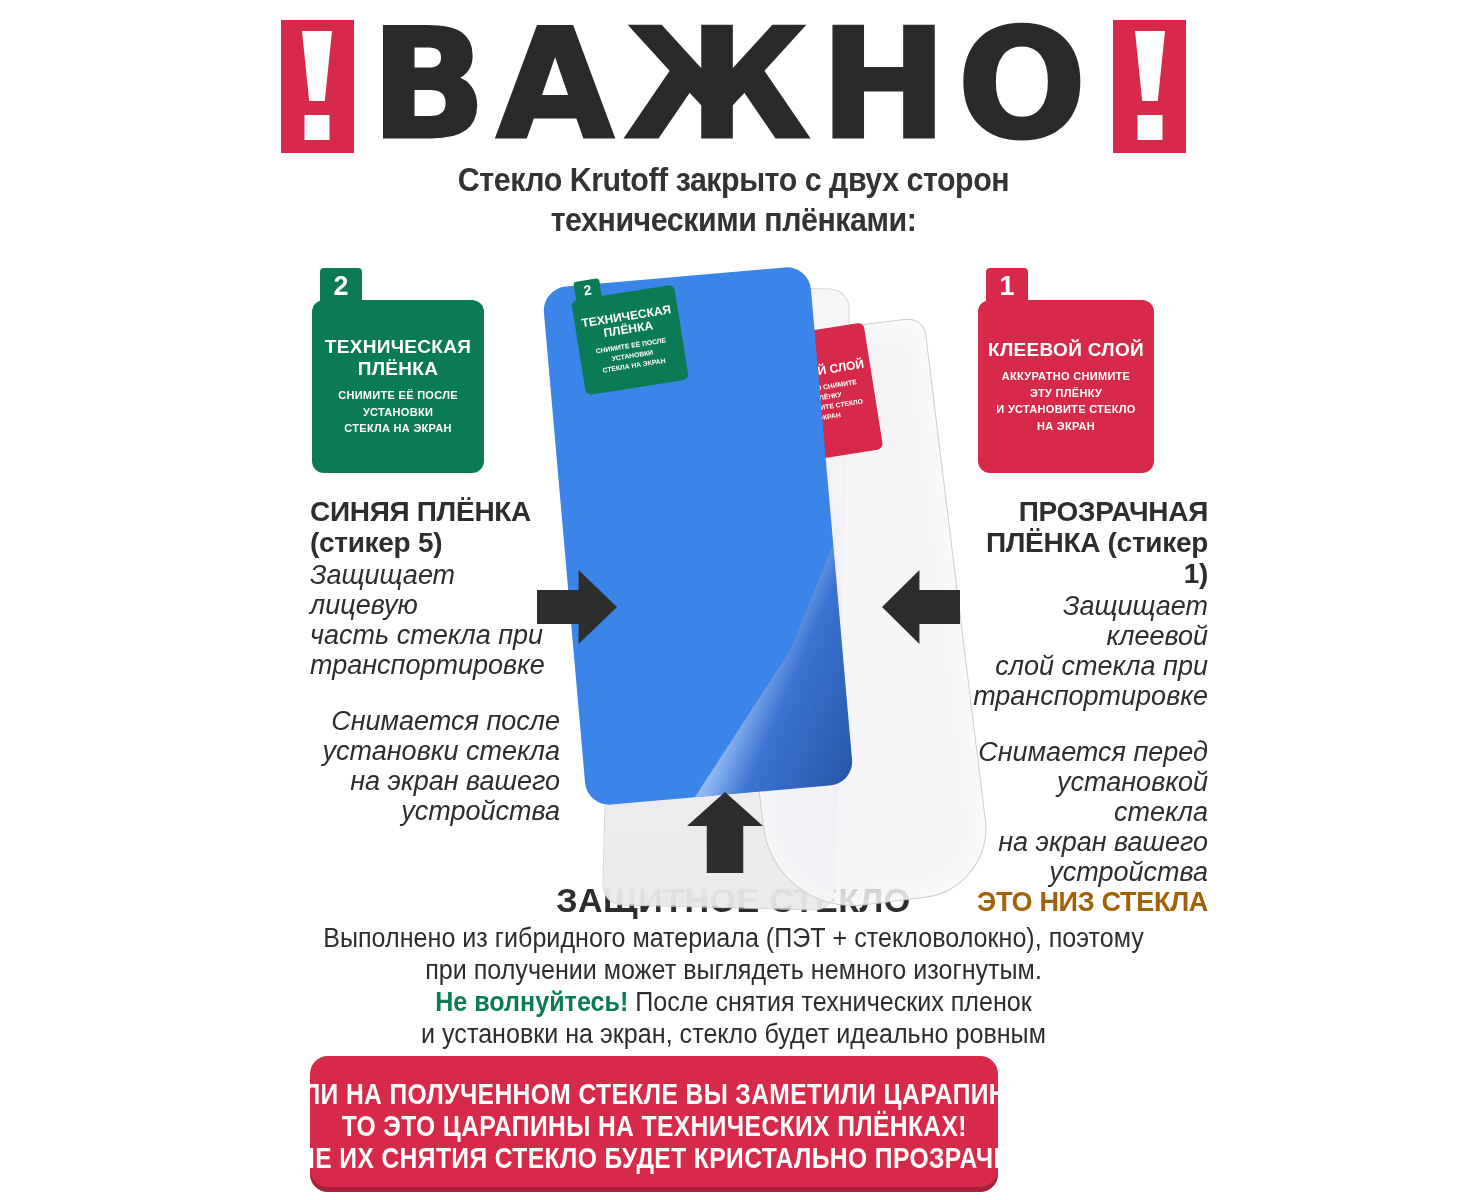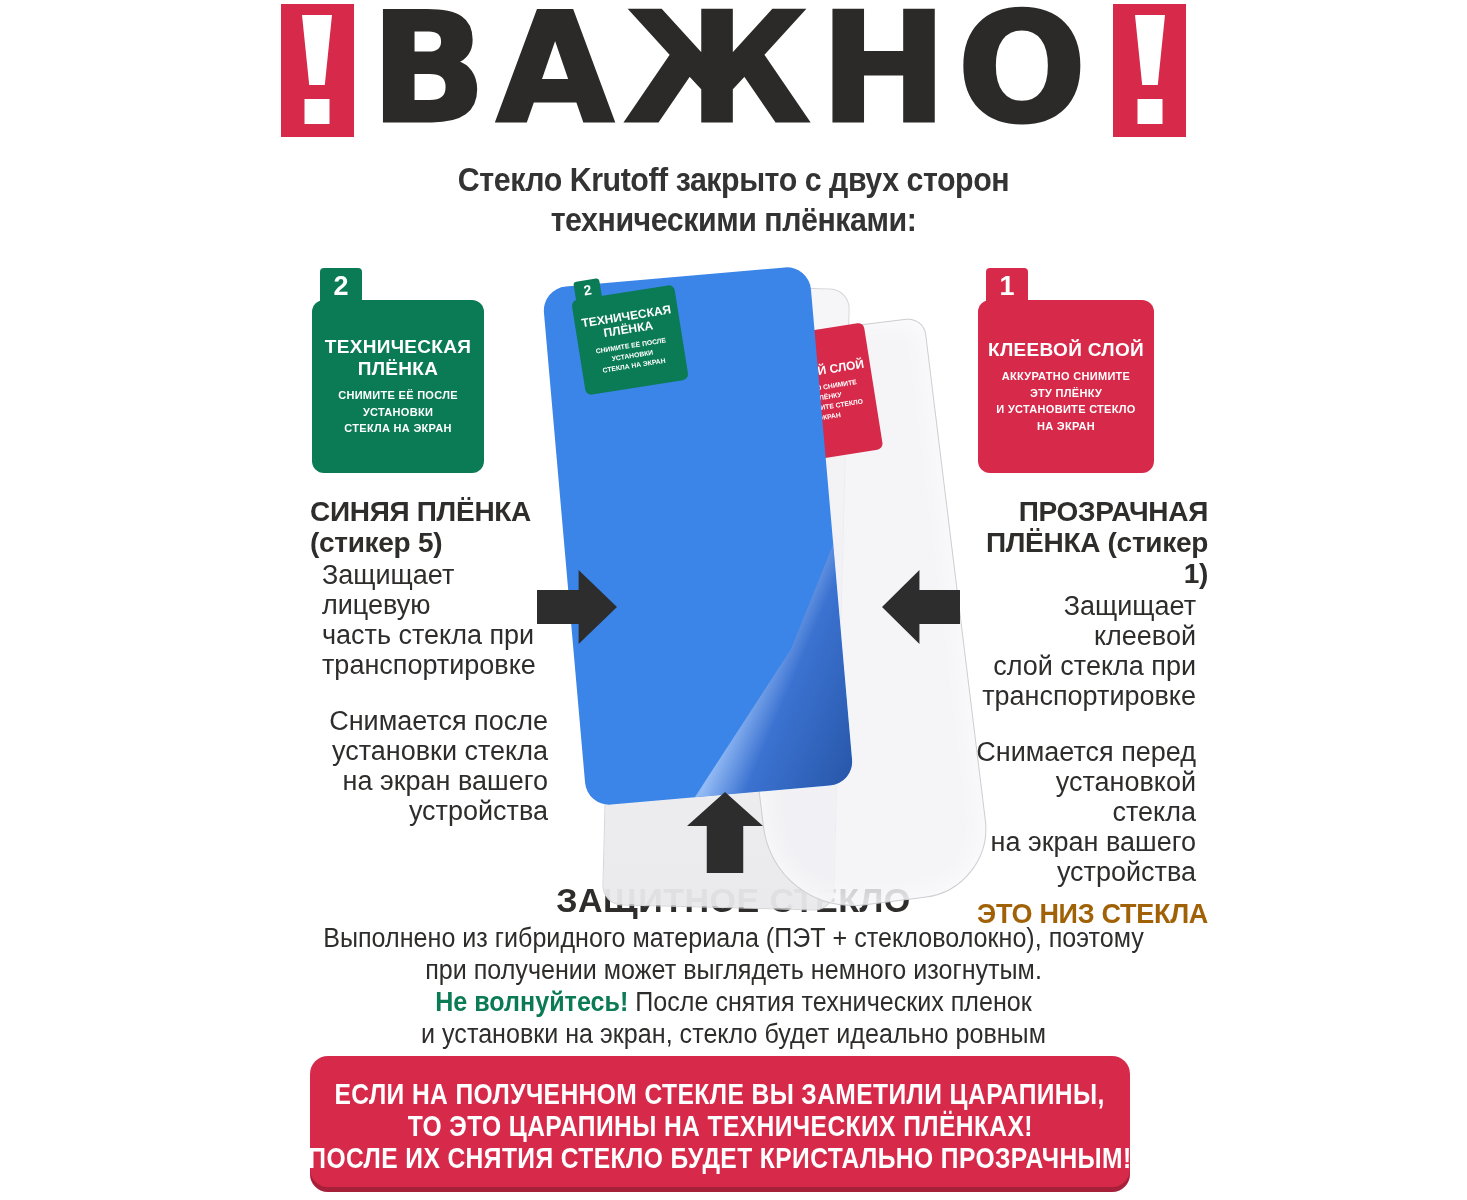--- a/index.html
+++ b/index.html
@@ -1,20 +1,20 @@
 <!DOCTYPE html>
 <html><head>
 <meta charset="utf-8">
 <style>
   html,body { margin:0; padding:0; background:#ffffff; }
   body { font-family:"Liberation Sans", sans-serif; color:#2e2d2c; }
   #canvas { position:relative; width:1467px; height:1200px; background:#fff; overflow:hidden; margin:0 auto; }
 
   
-  .title-row { position:absolute; left:50%; top:4px; transform:translateX(-50%);
+  .title-row { position:absolute; left:50%; top:20px; transform:translateX(-50%);
                display:flex; align-items:stretch; gap:17px; height:133px; }
   .excl { width:73px; height:133px; background:#d7294a; position:relative; flex:0 0 auto; }
   .excl .bar { position:absolute; left:50%; top:11px; width:30px; height:70px; transform:translateX(-50%);
                background:#fff; clip-path:polygon(0 0,100% 0,76% 100%,24% 100%); }
   .excl .dot { position:absolute; left:50%; bottom:13px; width:25px; height:25px; transform:translateX(-50%); background:#fff; }
   .title-word { font-family:"DejaVu Sans", sans-serif; font-weight:700; font-size:152px; line-height:133px;
                 letter-spacing:10px; color:#2b2a28; -webkit-text-stroke:3px #2b2a28; align-self:center; margin-top:-4px; }
 
   
   .subtitle { position:absolute; left:0; top:160px; width:100%; text-align:center; font-weight:bold;
@@ -62,35 +62,35 @@
   .arrow-left  { left:882px; top:570px; width:78px; height:74px;
                  clip-path:polygon(100% 27%,48% 27%,48% 0,0 50%,48% 100%,48% 73%,100% 73%); }
   .arrow-up    { left:687px; top:792px; width:76px; height:81px;
                  clip-path:polygon(50% 0,100% 42%,74% 42%,74% 100%,26% 100%,26% 42%,0 42%); }
 
   
   .col { position:absolute; top:496px; width:250px; font-size:27px; line-height:30px; color:#2e2d2c; }
   .col-left { left:310px; text-align:left; }
   .col-right { left:958px; text-align:right; }
   .col h3 { margin:0; font-size:28px; line-height:31px; font-weight:bold; white-space:pre-line; letter-spacing:-0.3px; }
-  .col p { margin:12px; white-space:pre-line; }
+  .col p { margin:0; white-space:pre-line;font-style:italic; }
   .col .p1 { margin-top:2px; }
   .col .p2 { margin-top:26px;text-align:right; }
   .col .foot { font-weight:bold; letter-spacing:-0.3px; }
   .foot-green { color:#0b7b55; }
   .foot-red { color:#a16207; }
 
   
   .glass-sec { position:absolute; left:0; top:882px; width:100%; text-align:center; }
   .glass-sec h2 { margin:0 0 4px 0; font-size:34px; line-height:36px; font-weight:bold; letter-spacing:0.5px; }
   .cline { font-size:27px; line-height:32px; white-space:nowrap; transform:scaleX(0.93); transform-origin:center; }
   .green-b { color:#0b7b55; font-weight:bold; }
 
   
-  .banner { position:absolute; left:310px; top:1056px; width:820px; height:134px; background:#d7294a;
+  .banner { position:absolute; left:310px; top:1056px; width:688px; height:134px; background:#d7294a;
             border-radius:18px; box-shadow:inset 0 -5px 0 rgba(0,0,0,0.22);
             display:flex; flex-direction:column; align-items:center; justify-content:center; row-gap:1px; padding-top:2px; }
   .bline { color:#fff; font-weight:bold; font-size:30px; line-height:31px; white-space:nowrap;
            transform:scaleX(0.82); transform-origin:center; letter-spacing:0.5px; }
 </style>
 </head>
 <body>
 
 <div id="canvas">
 

